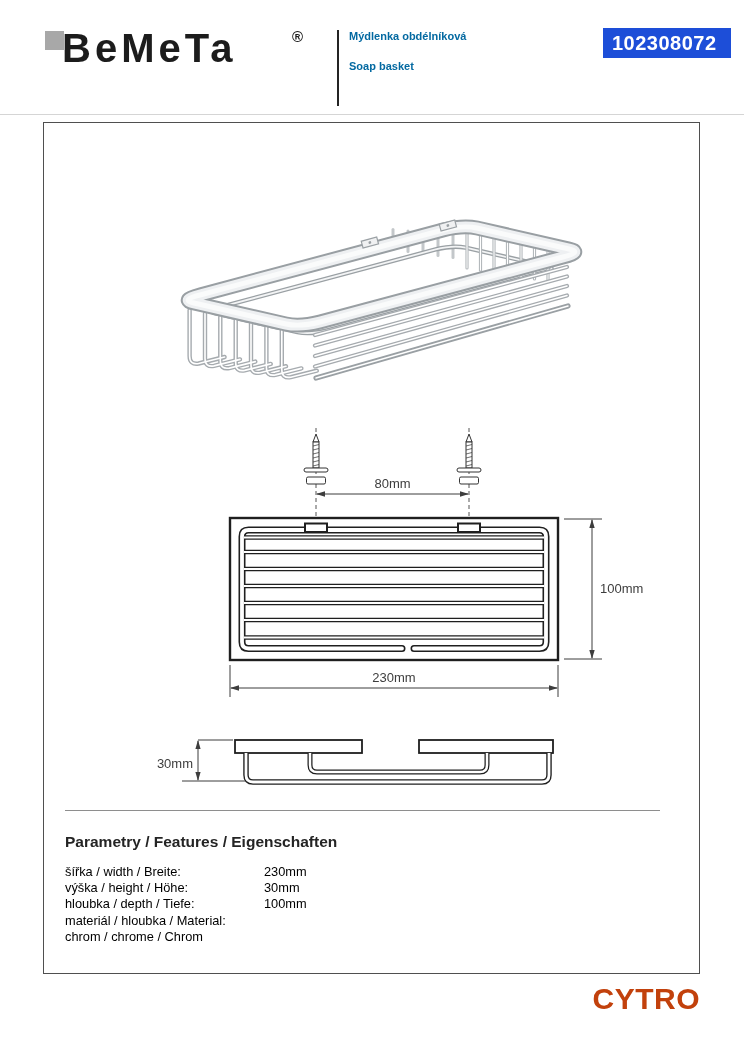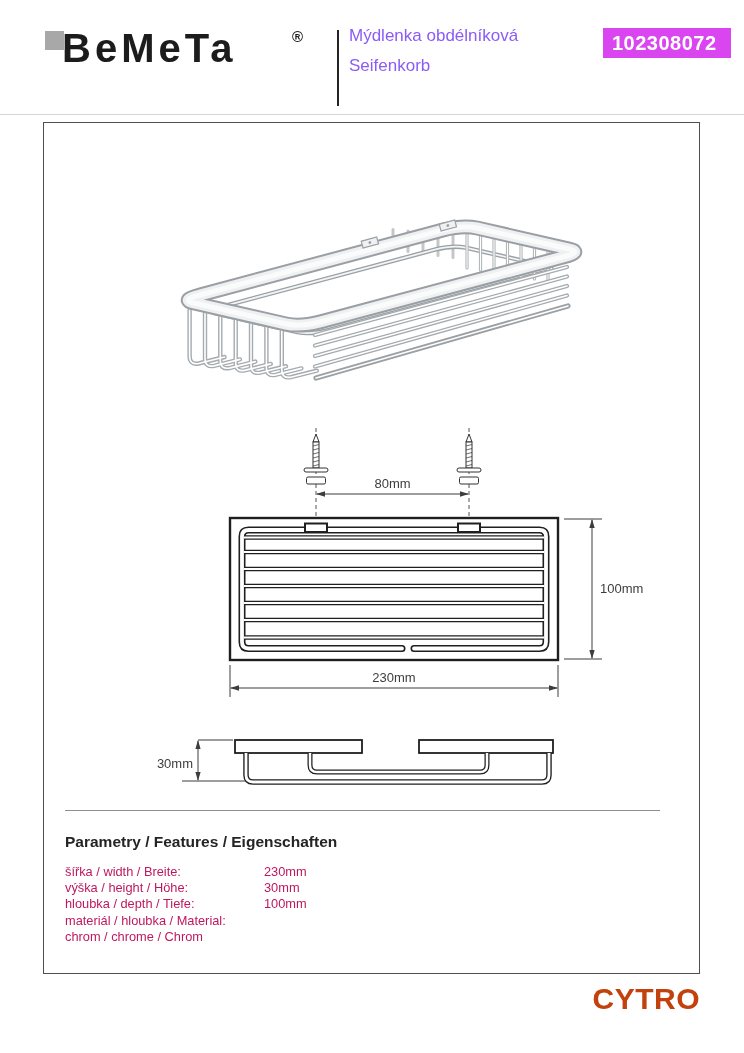--- a/index.html
+++ b/index.html
@@ -6,36 +6,36 @@
   body{width:744px;height:1053px;position:relative;overflow:hidden;
        font-family:"Liberation Sans","DejaVu Sans",sans-serif;color:#222;}
   .abs{position:absolute;}
 
   
   .logo-square{left:45px;top:31px;width:19px;height:19px;background:#a8a8a8;}
   .logo-text{left:62px;top:22px;font-size:40px;font-weight:bold;color:#1c1c1c;
              letter-spacing:4px;line-height:52px;}
   .logo-reg{left:292px;top:28px;font-size:15px;font-weight:bold;color:#1c1c1c;}
   .header-divider{left:337px;top:30px;width:2px;height:76px;background:#242424;}
-  .titles{left:349px;top:21px;font-size:17px;font-weight:normal;color:#8b5cf6;
+  .titles{left:349px;top:21px;font-size:11px;font-weight:bold;color:#0369a1;
           line-height:30px;}
-  .code-box{left:603px;top:28px;width:128px;height:30px;background:#d946ef;
+  .code-box{left:603px;top:28px;width:128px;height:30px;background:#1d4ed8;
             color:#fff;font-size:20px;font-weight:bold;letter-spacing:.5px;
             display:flex;align-items:center;padding-left:9px;box-sizing:border-box;}
   .header-rule{left:0;top:114px;width:744px;height:1px;background:#d5d5d5;}
 
   
   .content-box{left:43px;top:122px;width:657px;height:852px;
                border:1.5px solid #4f4f4f;box-sizing:border-box;background:#fff;}
 
   .section-divider{left:65px;top:810px;width:595px;height:1px;background:#8e8e8e;}
 
   
   .param-title{left:65px;top:833px;font-size:15.5px;font-weight:bold;color:#242424;text-align:center;}
-  .param-table{left:65px;top:864px;width:560px;font-size:12.8px;color:#be185d;
+  .param-table{left:65px;top:864px;width:560px;font-size:12.8px;color:#000000;
                line-height:16.2px;}
   .param-row{display:flex;}
   .param-label{width:199px;}
   .param-value{flex:1;}
 
   .footer-series{right:44px;top:982px;font-size:30px;font-weight:bold;
                  color:#c2410c;letter-spacing:.5px;}
 
   svg{position:absolute;overflow:visible;}
   text{font-family:"Liberation Sans","DejaVu Sans",sans-serif;font-size:13px;fill:#3d3d3d;}
@@ -45,21 +45,21 @@
 
 <div class="page">
 
   <div class="abs logo-square"></div>
   <div class="abs logo-text">BeMeTa</div>
   <div class="abs logo-reg">®</div>
   <div class="abs header-divider"></div>
 
   <div class="abs titles">
     <div>Mýdlenka obdélníková</div>
-    <div>Seifenkorb</div>
+    <div>Soap basket</div>
   </div>
 
   <div class="abs code-box">102308072</div>
   <div class="abs header-rule"></div>
 
   <div class="abs content-box"></div>
 
   <svg style="left:165px;top:192px" width="440" height="225" viewBox="0 0 440 225">
     <g fill="none" stroke-linecap="round">
 

